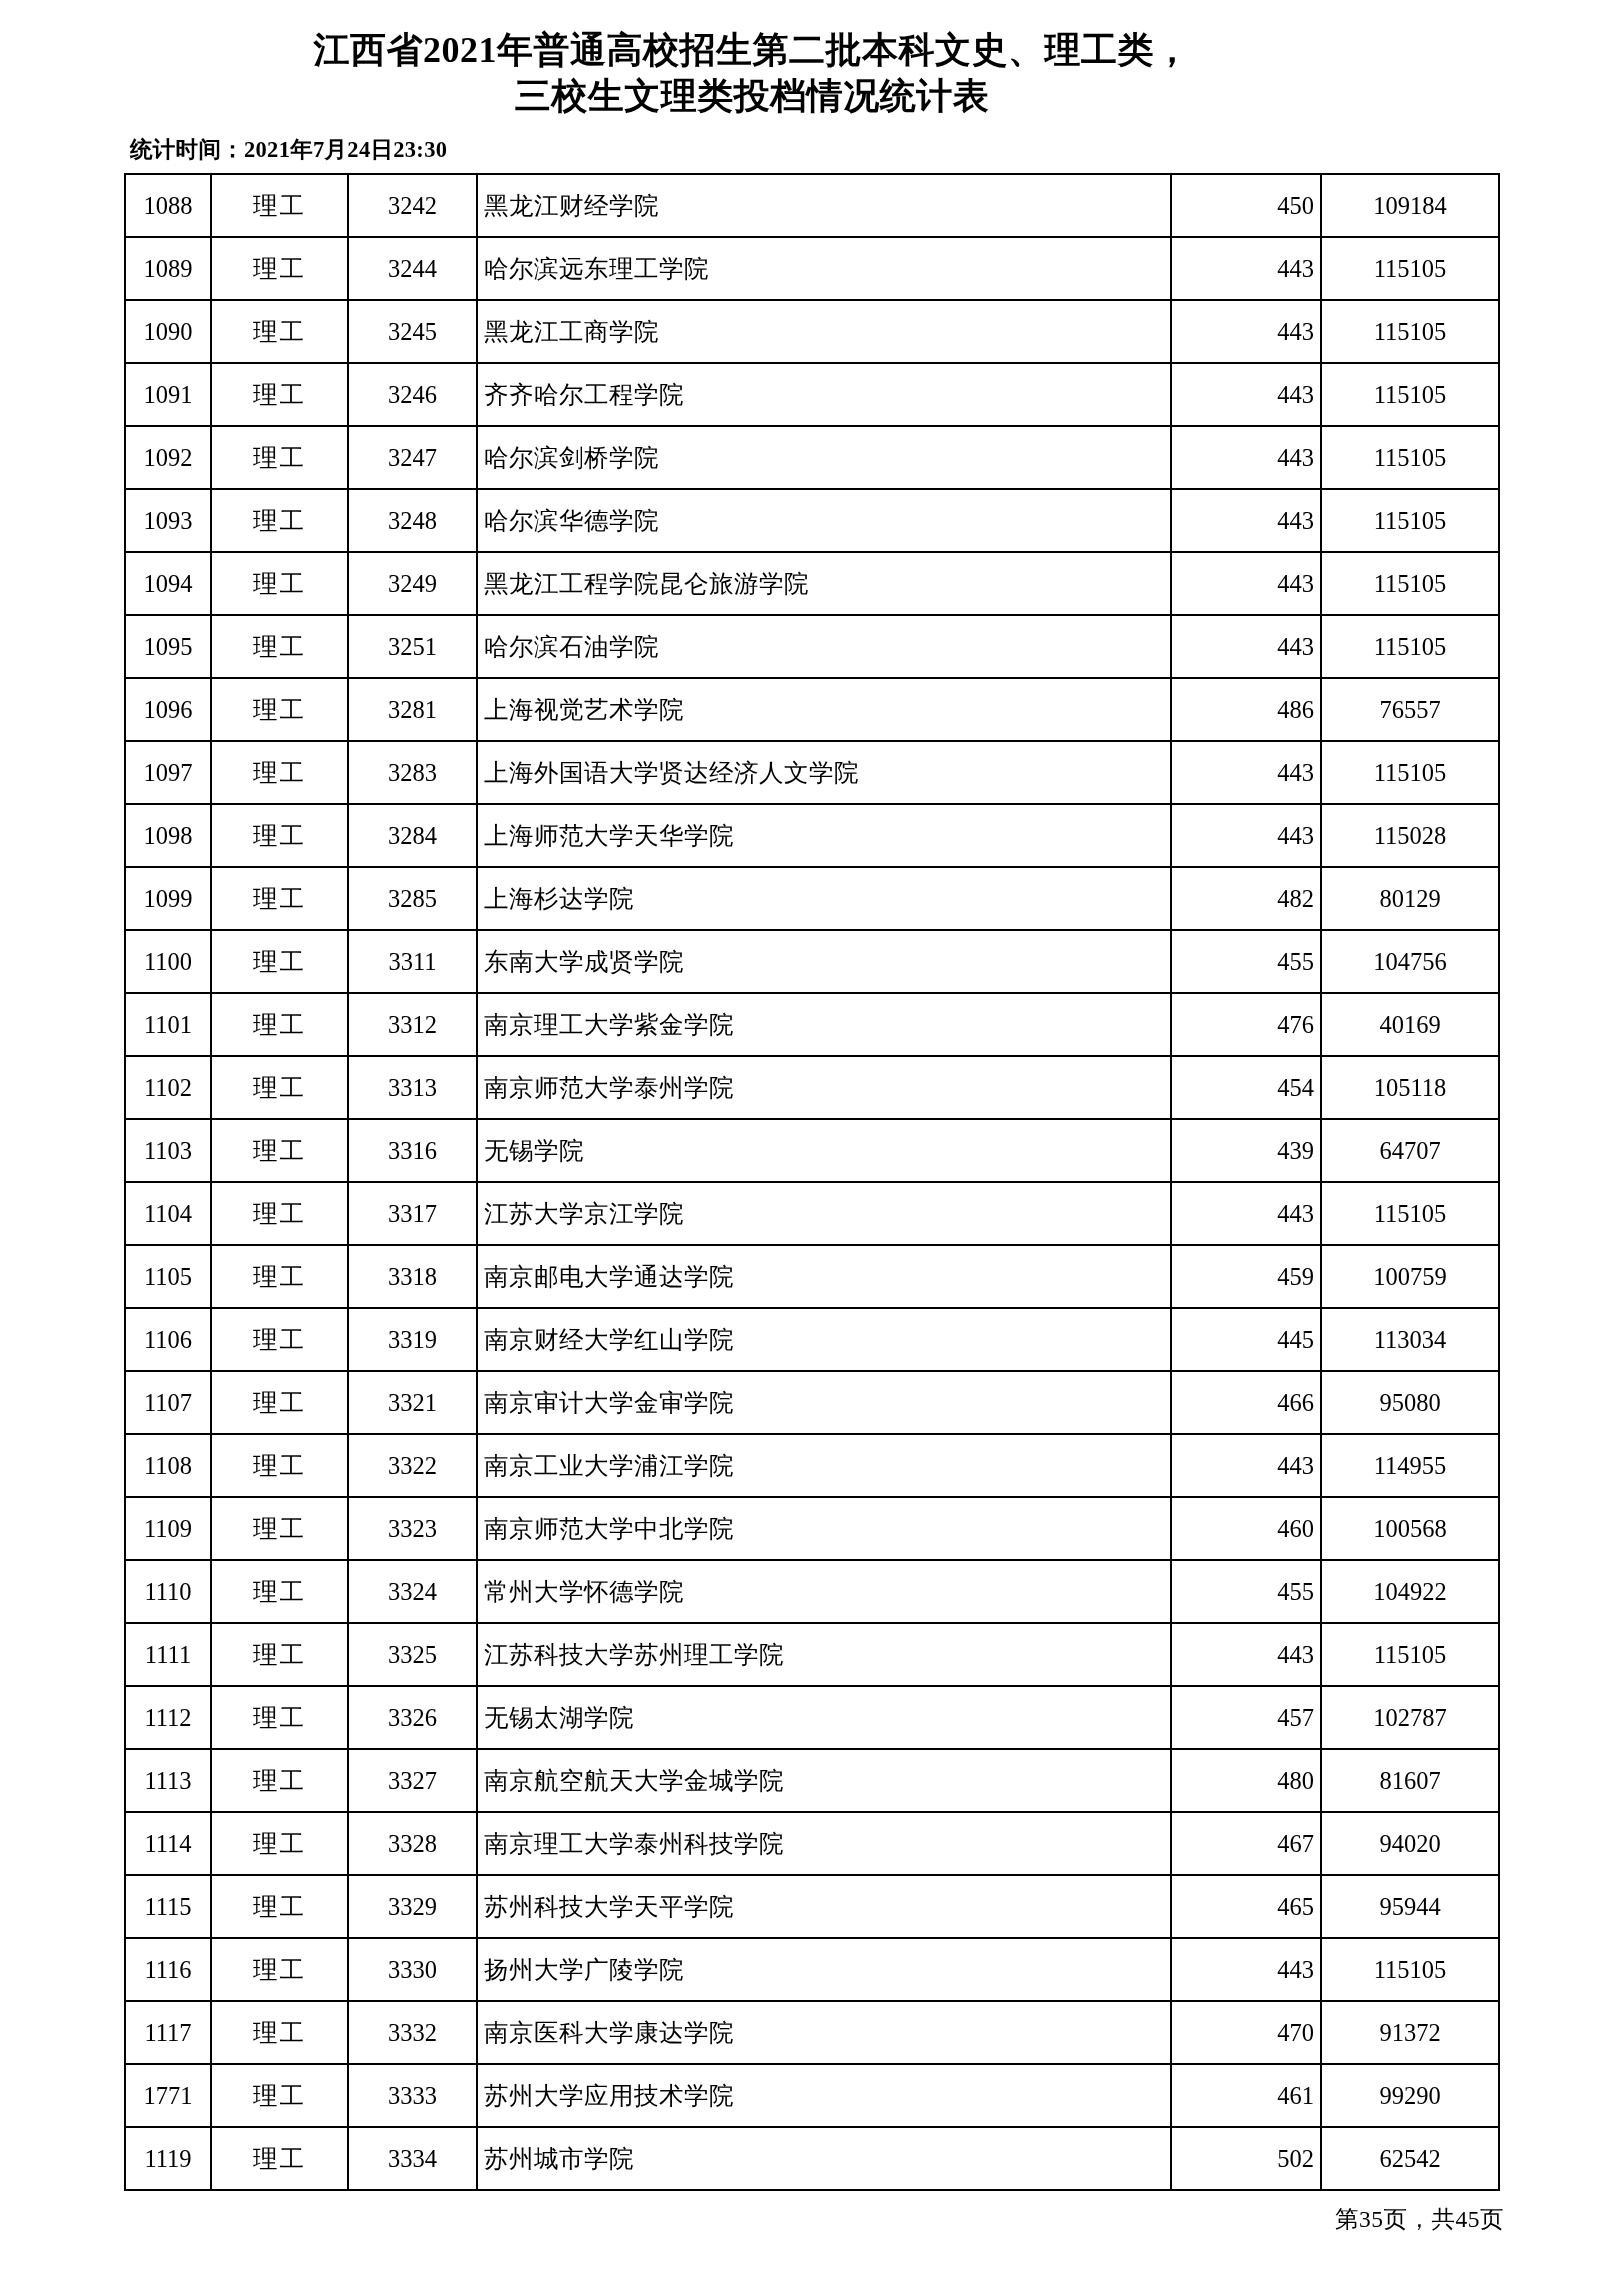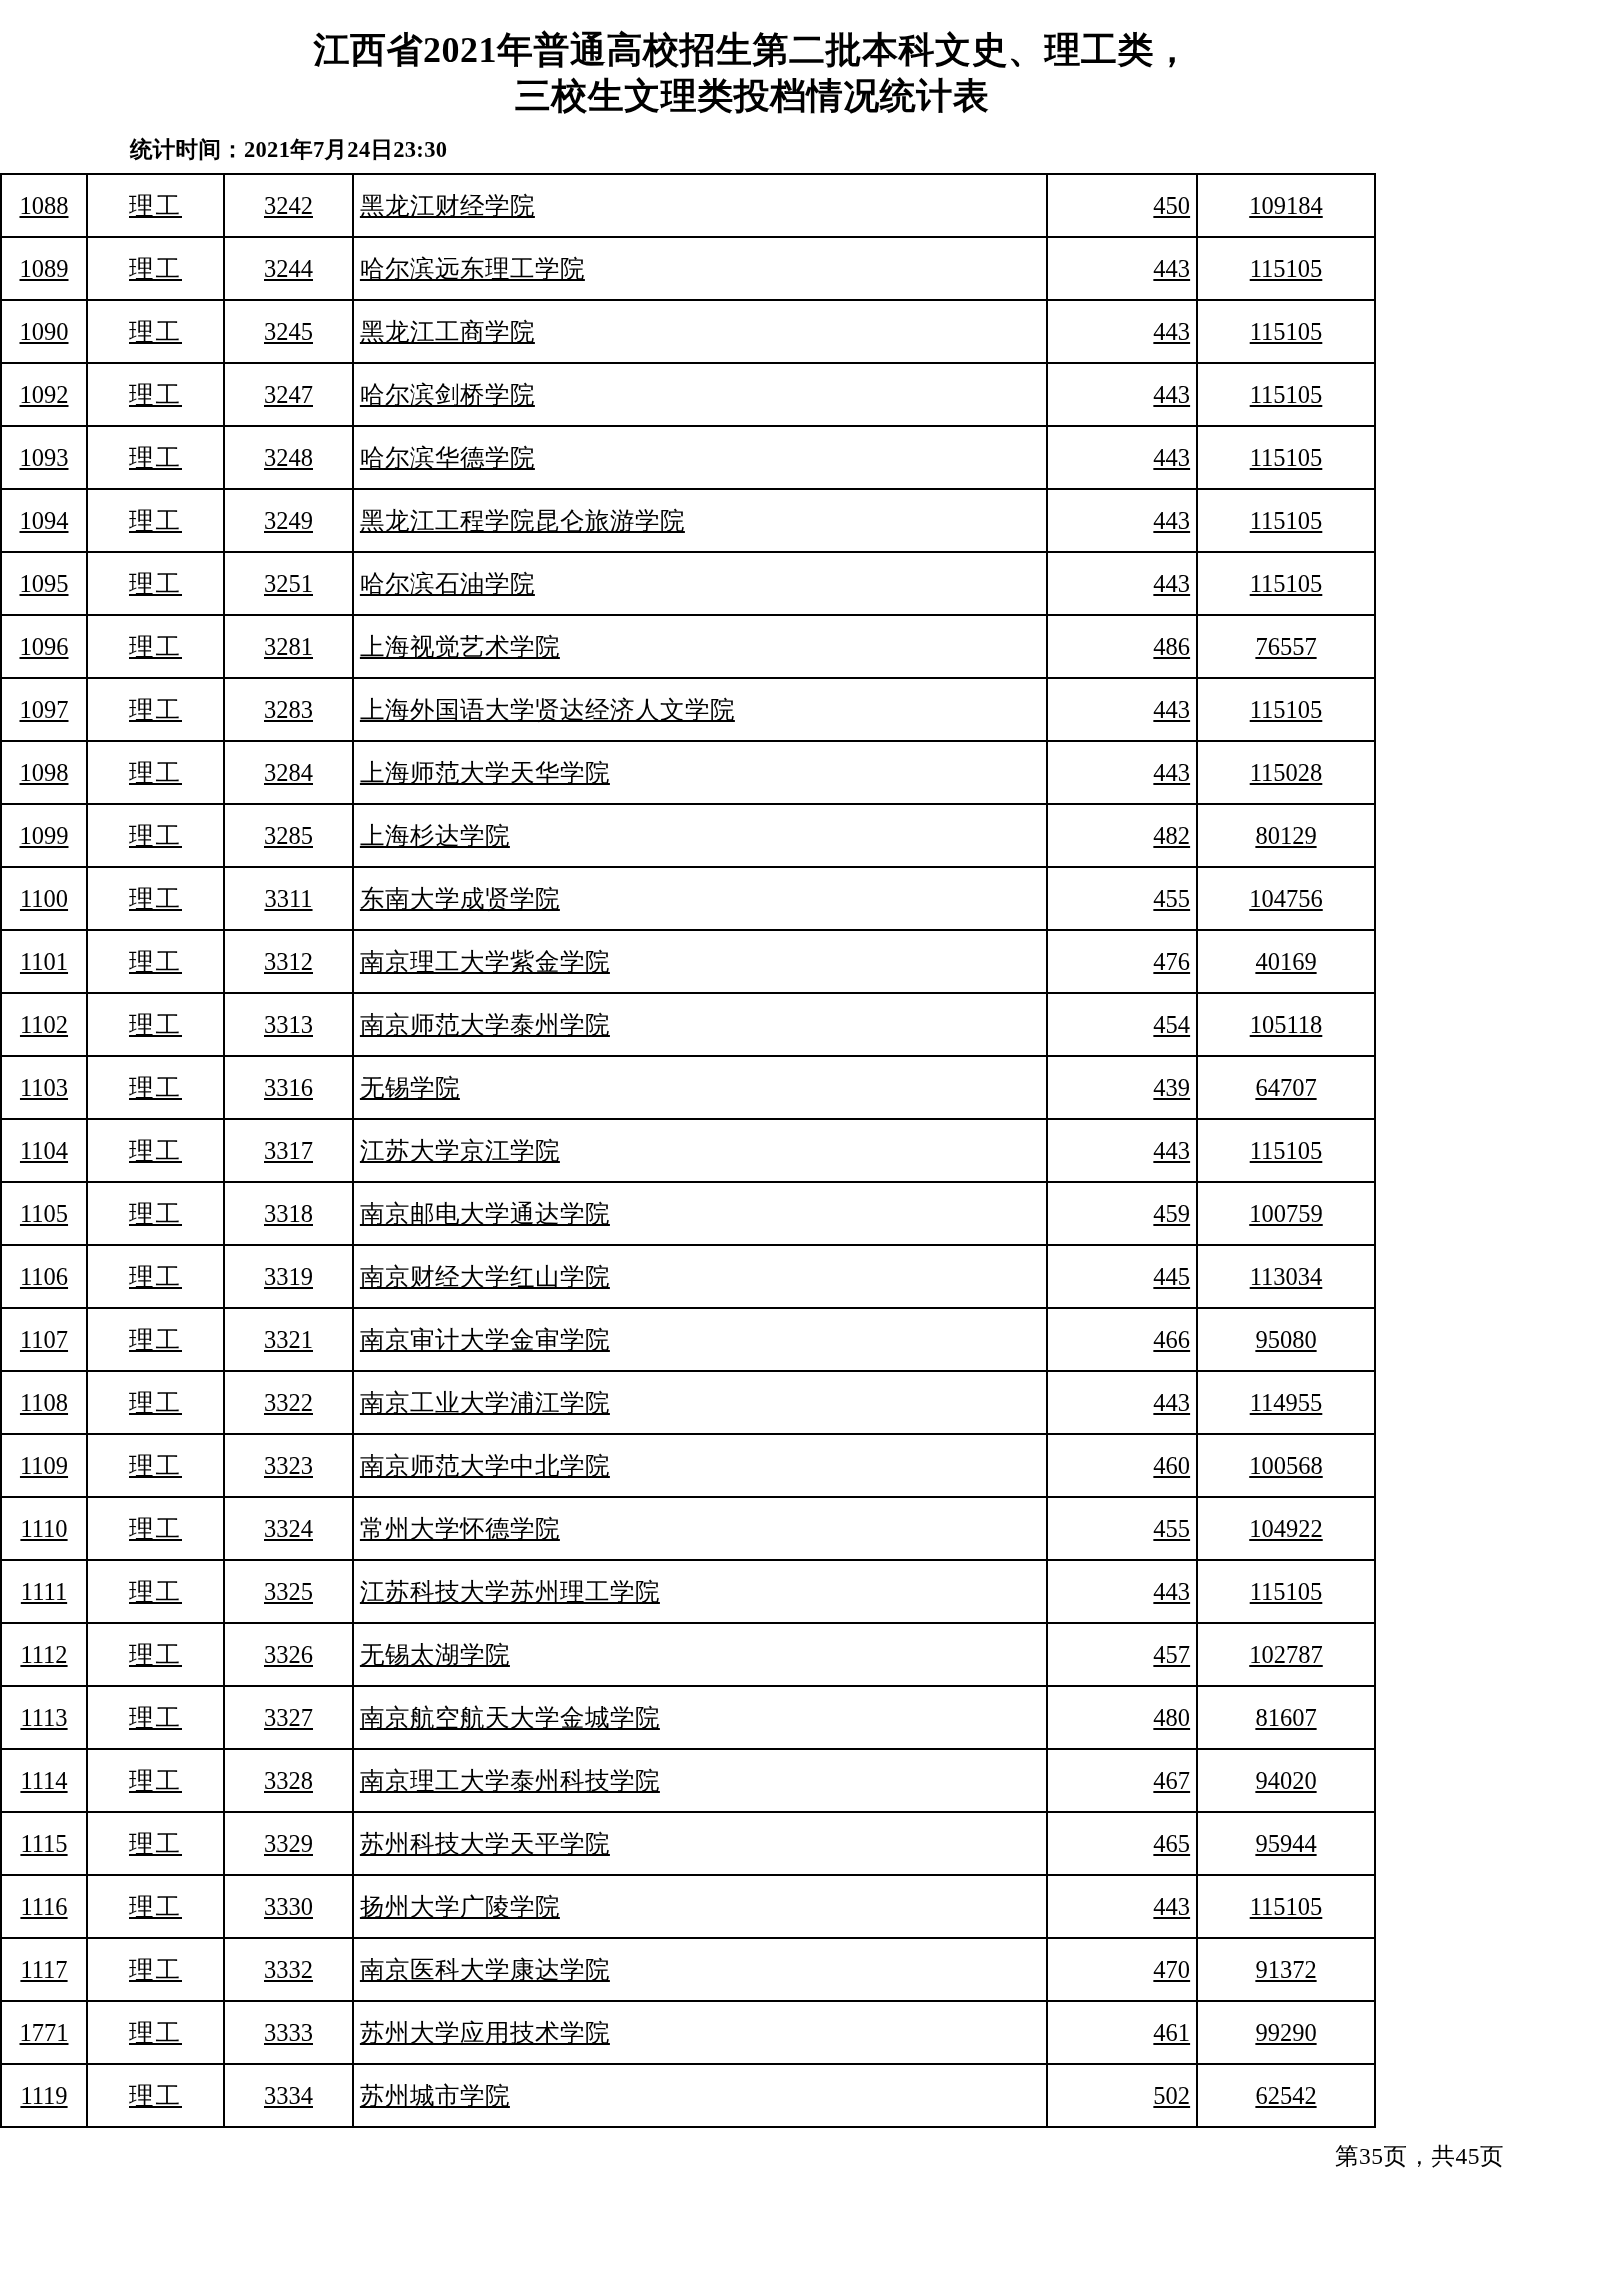--- a/index.html
+++ b/index.html
@@ -47,22 +47,22 @@
     font-weight: bold;
     font-size: 22.5px;
     line-height: 29px;
     letter-spacing: 0.3px;
     display: inline-block;
   }
 
   
   .table-wrap {
     margin-top: 8.8px;
+    padding-left: 124px;
     padding-right: 121px;
-    text-decoration: underline;
   }
   table.stat-table {
     border-collapse: collapse;
     width: 1375px;
     table-layout: fixed;
   }
   table.stat-table td {
     border: 2px solid #000000;
     height: 63px;
     padding: 0 5.9px;
@@ -142,20 +142,28 @@
           </tr>
           <tr>
             <td class="seq">1090</td>
             <td class="cat">理工</td>
             <td class="code">3245</td>
             <td class="name">黑龙江工商学院</td>
             <td class="score">443</td>
             <td class="rank">115105</td>
           </tr>
           <tr>
+            <td class="seq">1091</td>
+            <td class="cat">理工</td>
+            <td class="code">3246</td>
+            <td class="name">齐齐哈尔工程学院</td>
+            <td class="score">443</td>
+            <td class="rank">115105</td>
+          </tr>
+          <tr>
             <td class="seq">1092</td>
             <td class="cat">理工</td>
             <td class="code">3247</td>
             <td class="name">哈尔滨剑桥学院</td>
             <td class="score">443</td>
             <td class="rank">115105</td>
           </tr>
           <tr>
             <td class="seq">1093</td>
             <td class="cat">理工</td>

